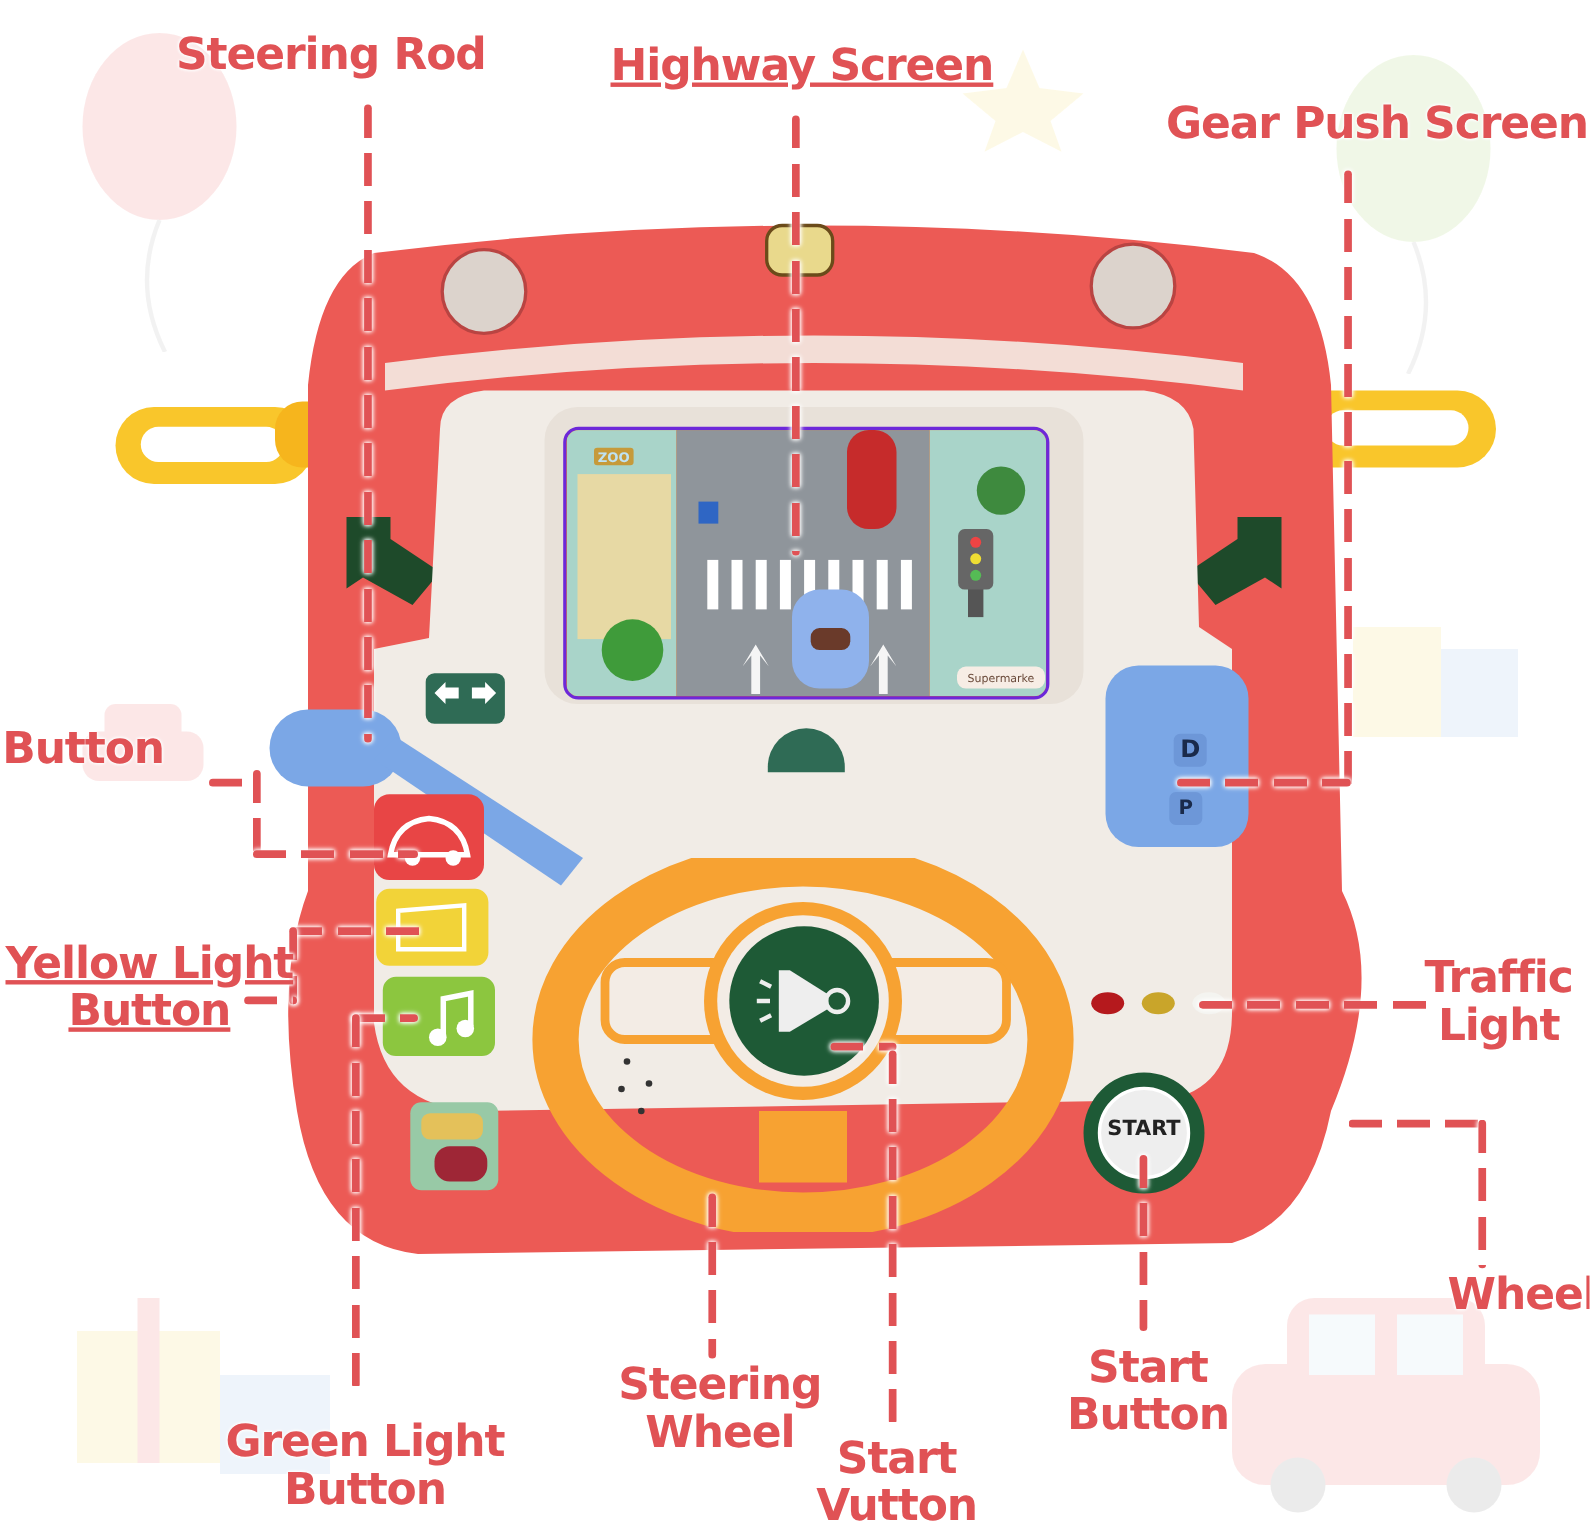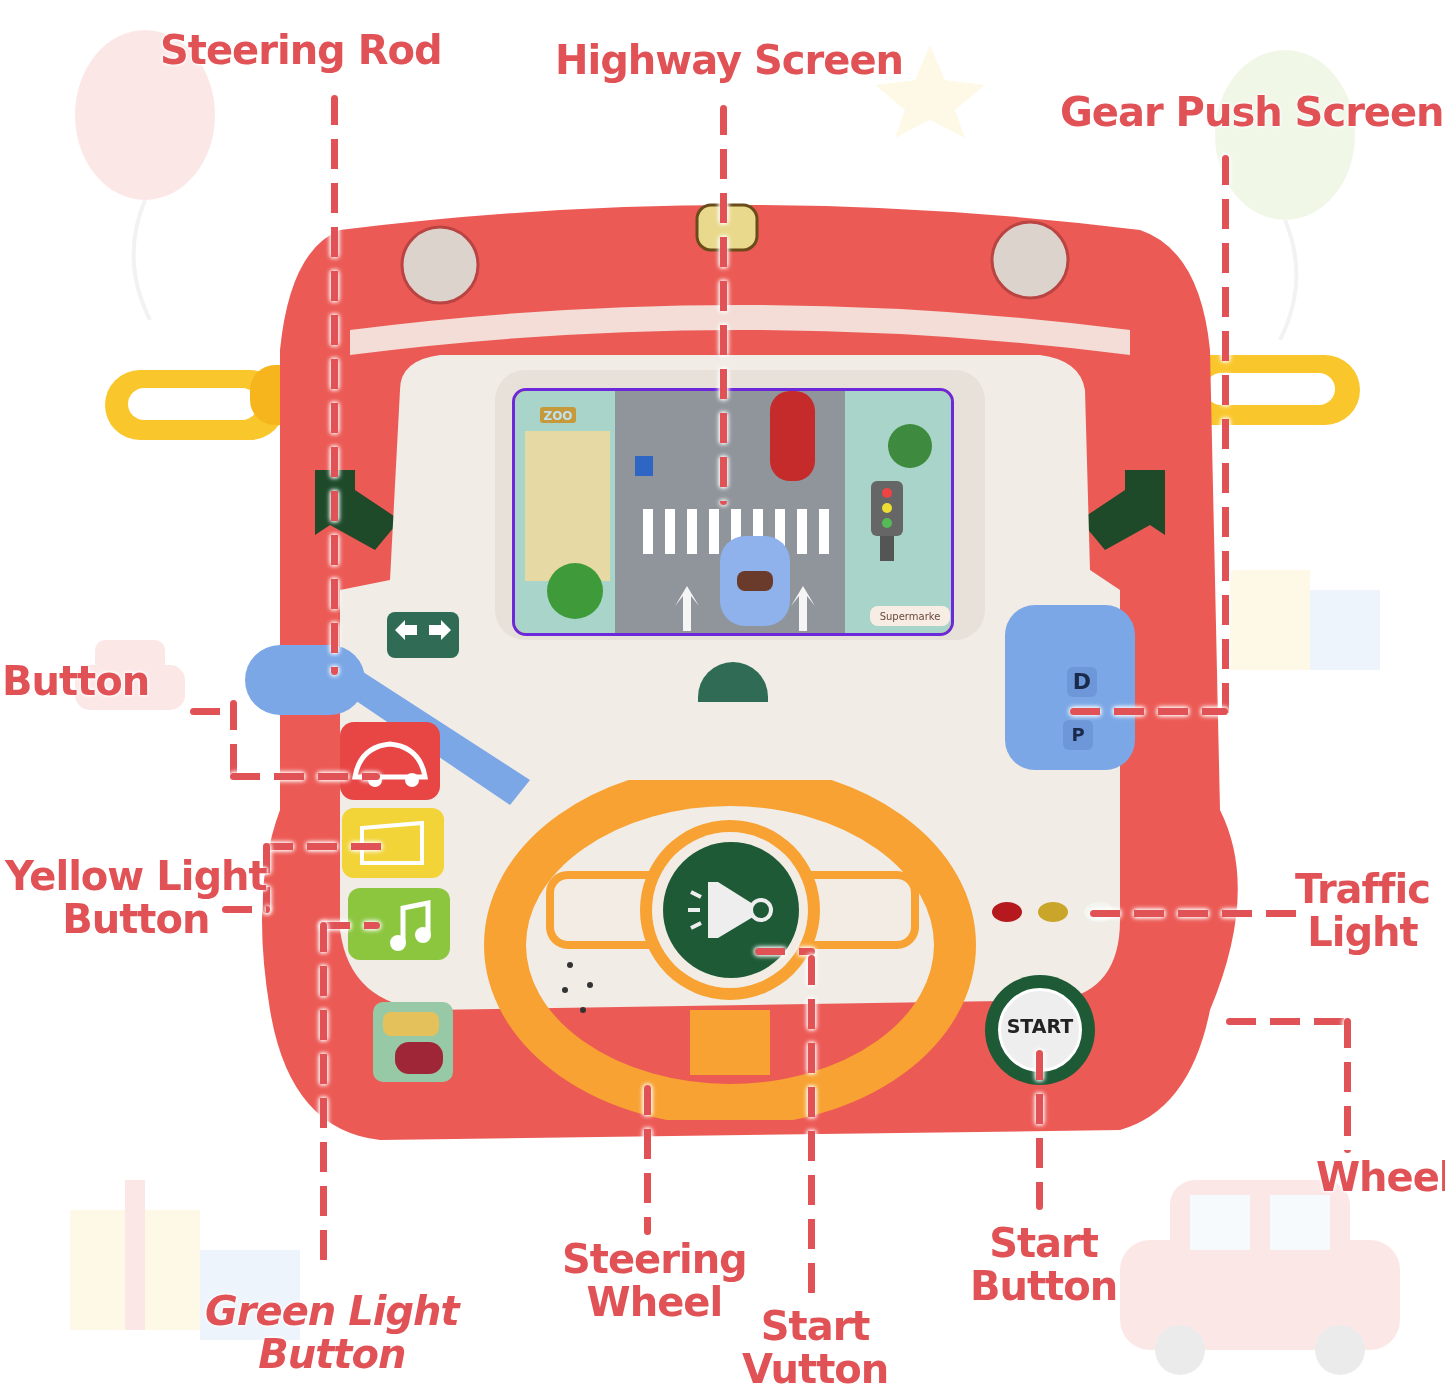--- a/index.html
+++ b/index.html
@@ -265,31 +265,31 @@
 <div class="dash-v" style="left:808px;top:955px;height:340px;"></div>
 
 <div class="dash-v" style="left:1036px;top:1050px;height:160px;"></div>
 
 <div class="dash-h" style="left:1090px;top:910px;width:210px;"></div>
 
 <div class="dash-h" style="left:1226px;top:1018px;width:125px;"></div>
 <div class="dash-v" style="left:1344px;top:1018px;height:135px;"></div>
 
 <div class="label" style="left:160px;top:28px;">Steering Rod</div>
-<div class="label" style="left:555px;top:38px;">Highway Screen</div>
+<div class="label" style="left:555px;top:38px;text-decoration:underline;">Highway Screen</div>
 <div class="label" style="left:1060px;top:90px;">Gear Push Screen</div>
 
 <div class="label two" style="left:2px;top:660px;">
   <div>Button</div>
 </div>
-<div class="label two" style="left:5px;top:855px;">
+<div class="label two" style="left:5px;top:855px;text-decoration:underline;">
   <div>Yellow Light</div>
   <div>Button</div>
 </div>
-<div class="label two" style="left:205px;top:1290px;font-style:italic;">
+<div class="label two" style="left:205px;top:1290px;">
   <div>Green Light</div>
   <div>Button</div>
 </div>
 <div class="label two" style="left:562px;top:1238px;">
   <div>Steering</div>
   <div>Wheel</div>
 </div>
 <div class="label two" style="left:742px;top:1305px;">
   <div>Start</div>
   <div>Vutton</div>

